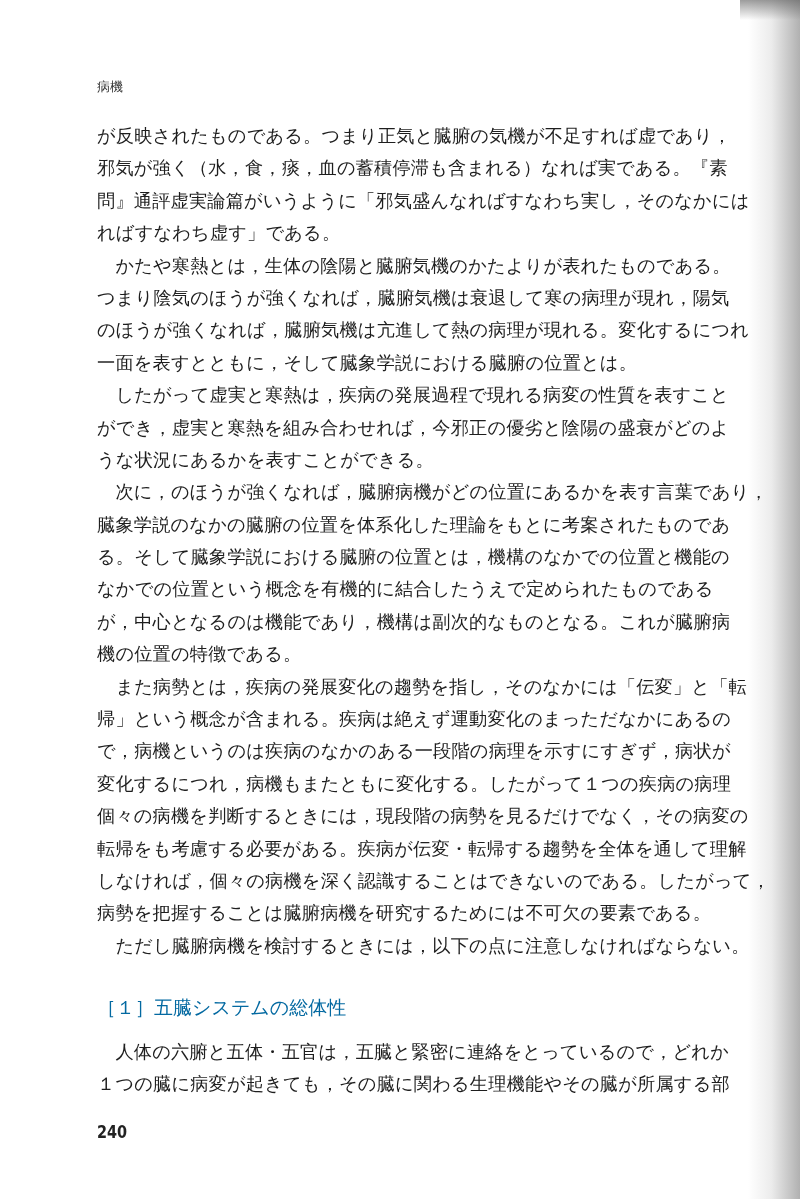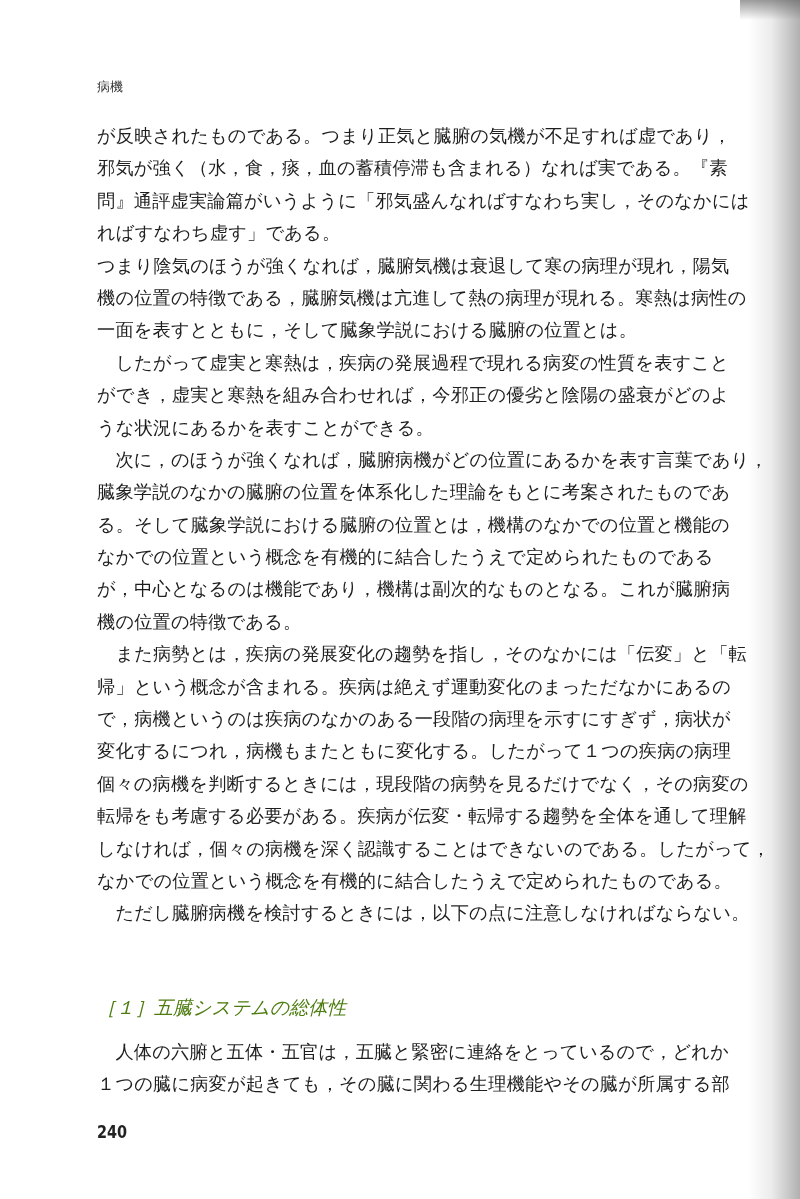--- a/index.html
+++ b/index.html
@@ -24,21 +24,21 @@
       font-size: 13px; color: #333;
     }
     .body-text {
       position: absolute; left: 97px; top: 120px; width: 672px;
     }
     .para { margin: 0; font-size: 18.2px; line-height: 32.4px; letter-spacing: 0.2px; }
     .line { display: block; white-space: nowrap; height: 32.4px; }
     .section-heading {
       position: absolute; left: 97px; top: 995px;
       font-family: "DejaVu Sans", "Liberation Sans", sans-serif;
-      font-size: 19px; color: #4d7c0f; font-style: italic;
+      font-size: 19px; color: #0369a1;
     }
     .section-body { position: absolute; left: 97px; top: 1036px; width: 672px; }
     .page-number {
       position: absolute; left: 97px; top: 1122px;
       font-family: "DejaVu Sans", "Liberation Sans", sans-serif;
       font-size: 17px; font-weight: bold; color: #222;
       transform: scaleX(0.85); transform-origin: left;
     }
   </style>
 </head>
@@ -50,22 +50,23 @@
 <div class="running-head">病機</div>
 
 <div class="body-text">
   <p class="para">
     <span class="line">が反映されたものである。つまり正気と臓腑の気機が不足すれば虚であり，</span>
     <span class="line">邪気が強く（水，食，痰，血の蓄積停滞も含まれる）なれば実である。『素</span>
     <span class="line">問』通評虚実論篇がいうように「邪気盛んなればすなわち実し，そのなかには</span>
     <span class="line">ればすなわち虚す」である。</span>
   </p>
   <p class="para">
+    <span class="line">　かたや寒熱とは，生体の陰陽と臓腑気機のかたよりが表れたものである。</span>
     <span class="line">つまり陰気のほうが強くなれば，臓腑気機は衰退して寒の病理が現れ，陽気</span>
-    <span class="line">機の位置の特徴である，臓腑気機は亢進して熱の病理が現れる。寒熱は病性の</span>
+    <span class="line">のほうが強くなれば，臓腑気機は亢進して熱の病理が現れる。変化するにつれ</span>
     <span class="line">一面を表すとともに，そして臓象学説における臓腑の位置とは。</span>
   </p>
   <p class="para">
     <span class="line">　したがって虚実と寒熱は，疾病の発展過程で現れる病変の性質を表すこと</span>
     <span class="line">ができ，虚実と寒熱を組み合わせれば，今邪正の優劣と陰陽の盛衰がどのよ</span>
     <span class="line">うな状況にあるかを表すことができる。</span>
   </p>
   <p class="para">
     <span class="line">　次に，のほうが強くなれば，臓腑病機がどの位置にあるかを表す言葉であり，</span>
     <span class="line">臓象学説のなかの臓腑の位置を体系化した理論をもとに考案されたものであ</span>
@@ -75,21 +76,21 @@
     <span class="line">機の位置の特徴である。</span>
   </p>
   <p class="para">
     <span class="line">　また病勢とは，疾病の発展変化の趨勢を指し，そのなかには「伝変」と「転</span>
     <span class="line">帰」という概念が含まれる。疾病は絶えず運動変化のまっただなかにあるの</span>
     <span class="line">で，病機というのは疾病のなかのある一段階の病理を示すにすぎず，病状が</span>
     <span class="line">変化するにつれ，病機もまたともに変化する。したがって１つの疾病の病理</span>
     <span class="line">個々の病機を判断するときには，現段階の病勢を見るだけでなく，その病変の</span>
     <span class="line">転帰をも考慮する必要がある。疾病が伝変・転帰する趨勢を全体を通して理解</span>
     <span class="line">しなければ，個々の病機を深く認識することはできないのである。したがって，</span>
-    <span class="line">なかでの位置という概念を有機的に結合したうえで定められたものである。</span>
+    <span class="line">病勢を把握することは臓腑病機を研究するためには不可欠の要素である。</span>
   </p>
   <p class="para">
     <span class="line">　ただし臓腑病機を検討するときには，以下の点に注意しなければならない。</span>
   </p>
 </div>
 
 <div class="section-heading">［１］五臓システムの総体性</div>
 
 <div class="section-body">
   <p class="para">

